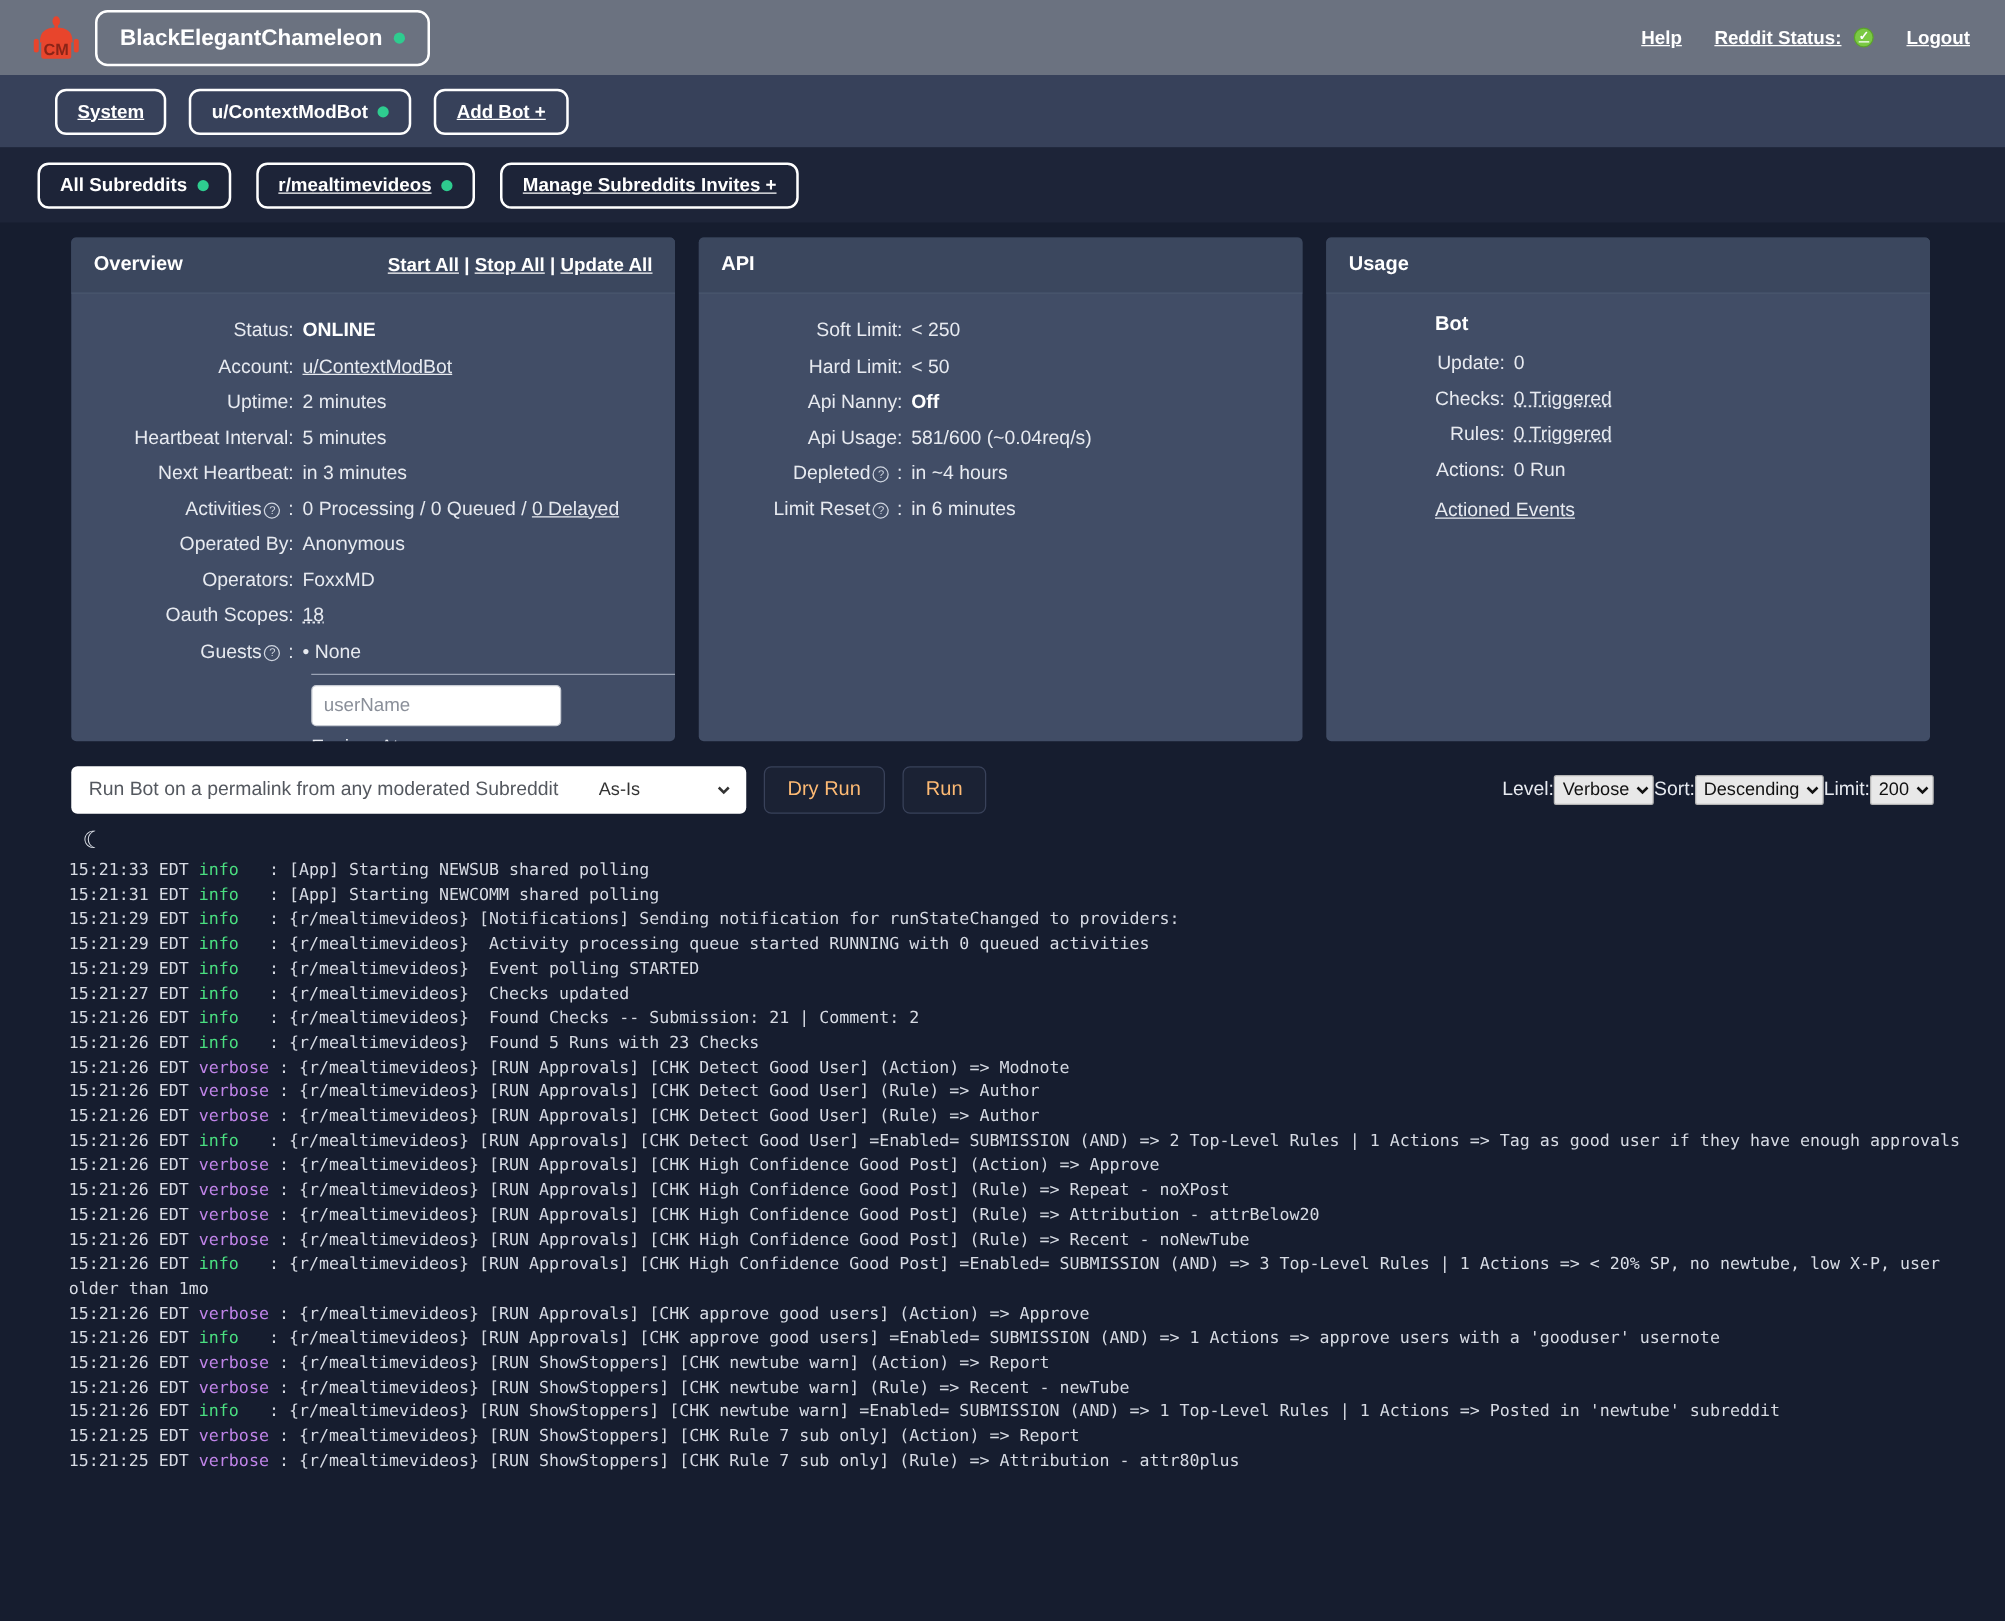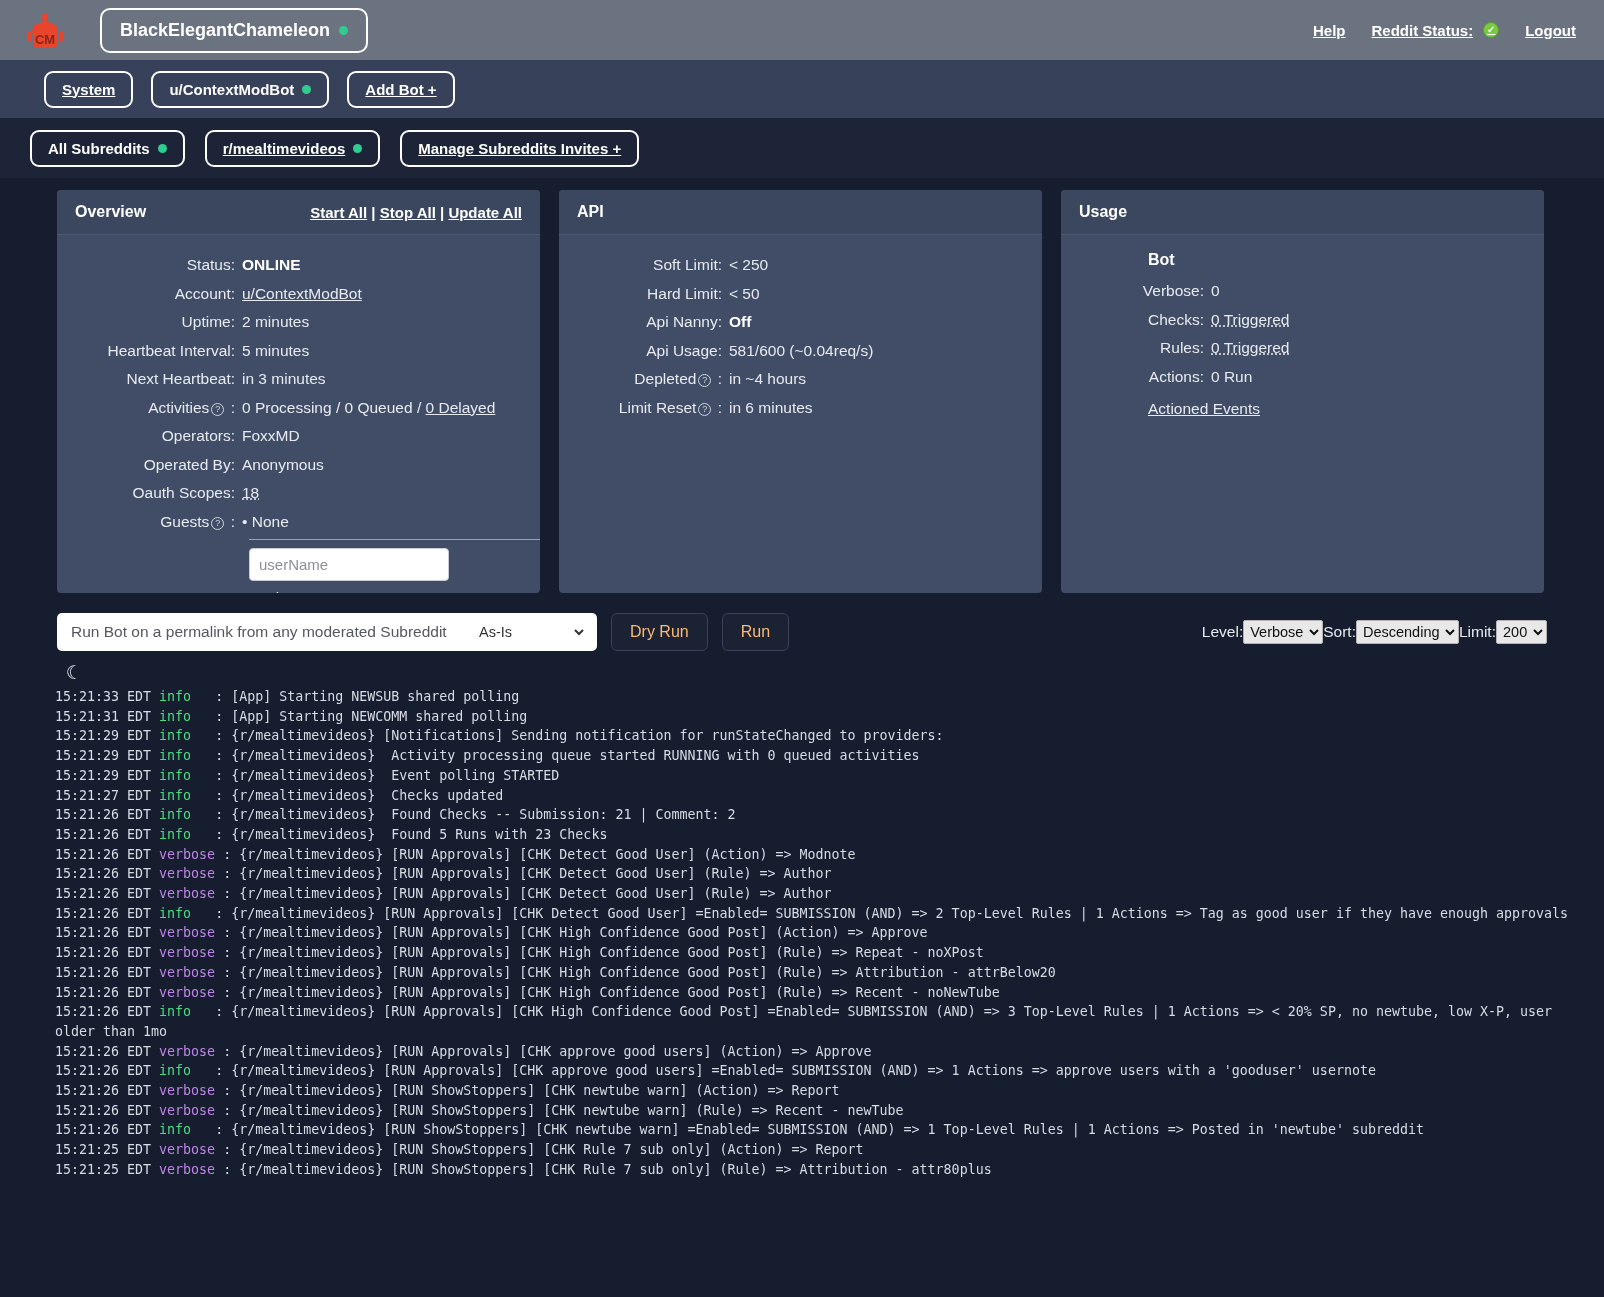--- a/index.html
+++ b/index.html
@@ -31,21 +31,20 @@
     border-radius: 10px;
     padding: 10px 18px;
     color: #fff;
     font-size: 18px;
     font-weight: bold;
     display: inline-flex;
     align-items: center;
     gap: 9px;
     background: transparent;
     white-space: nowrap;
-    margin-left: 24px;
   }
   .dot-green {
     width: 9px; height: 9px; border-radius: 50%;
     background: #2ecc8f; display:inline-block;
   }
   .topbar-right {
     margin-left: auto;
     display: flex;
     align-items: center;
     gap: 26px;
@@ -355,26 +354,26 @@
       </div>
       <div class="kv">
         <span class="k">Next Heartbeat:</span>
         <span class="v">in 3 minutes</span>
       </div>
       <div class="kv">
         <span class="k"><span>Activities</span><span class="help-icon">?</span> :</span>
         <span class="v"><span>0 Processing / 0 Queued / </span><span class="u">0 Delayed</span></span>
       </div>
       <div class="kv">
+        <span class="k">Operated By:</span>
+        <span class="v">Anonymous</span>
+      </div>
+      <div class="kv">
         <span class="k">Operators:</span>
         <span class="v">FoxxMD</span>
-      </div>
-      <div class="kv">
-        <span class="k">Operated By:</span>
-        <span class="v">Anonymous</span>
       </div>
       <div class="kv">
         <span class="k">Oauth Scopes:</span>
         <span class="v u-dot">18</span>
       </div>
       <div class="kv">
         <span class="k"><span>Guests</span><span class="help-icon">?</span> :</span>
         <span class="v">• None</span>
       </div>
 
@@ -421,21 +420,21 @@
   </div>
 
   <div class="panel usage">
     <div class="panel-head">
       <span class="panel-title">Usage</span>
     </div>
     <div class="usage-cols">
       <div class="usage-col bot">
         <h4>Bot</h4>
         <div class="kv small">
-          <span class="k">Verbose:</span>
+          <span class="k">Update:</span>
           <span class="v">0</span>
         </div>
         <div class="kv small">
           <span class="k">Checks:</span>
           <span class="v u-dot">0 Triggered</span>
         </div>
         <div class="kv small">
           <span class="k">Rules:</span>
           <span class="v u-dot">0 Triggered</span>
         </div>

